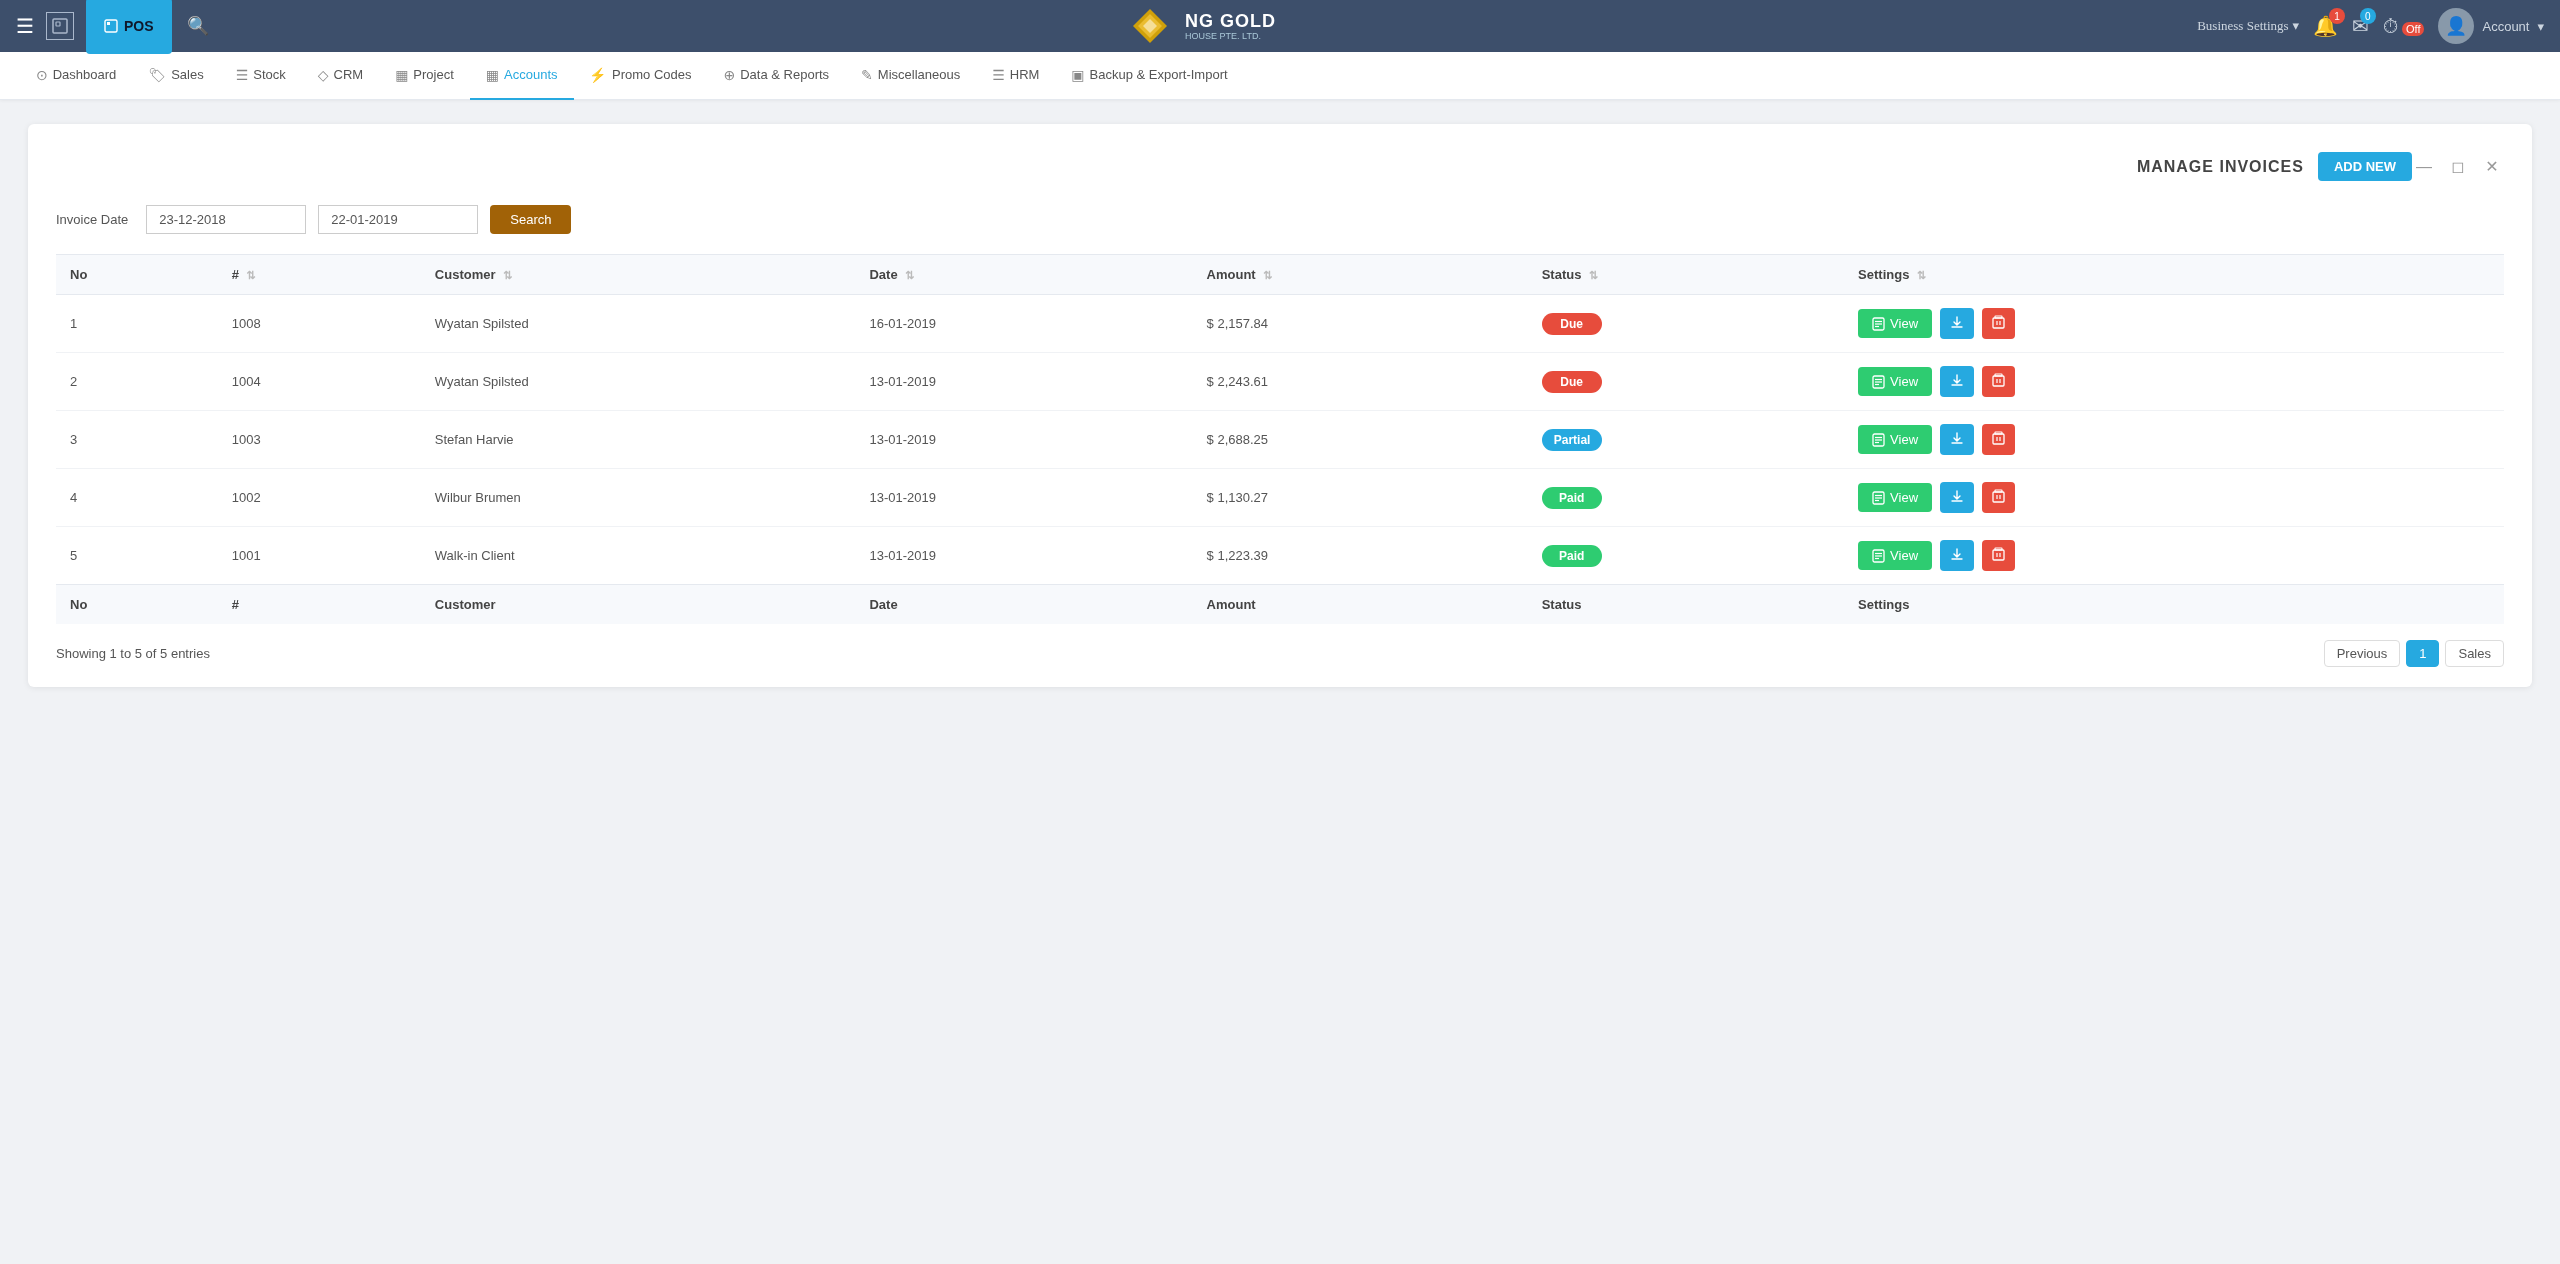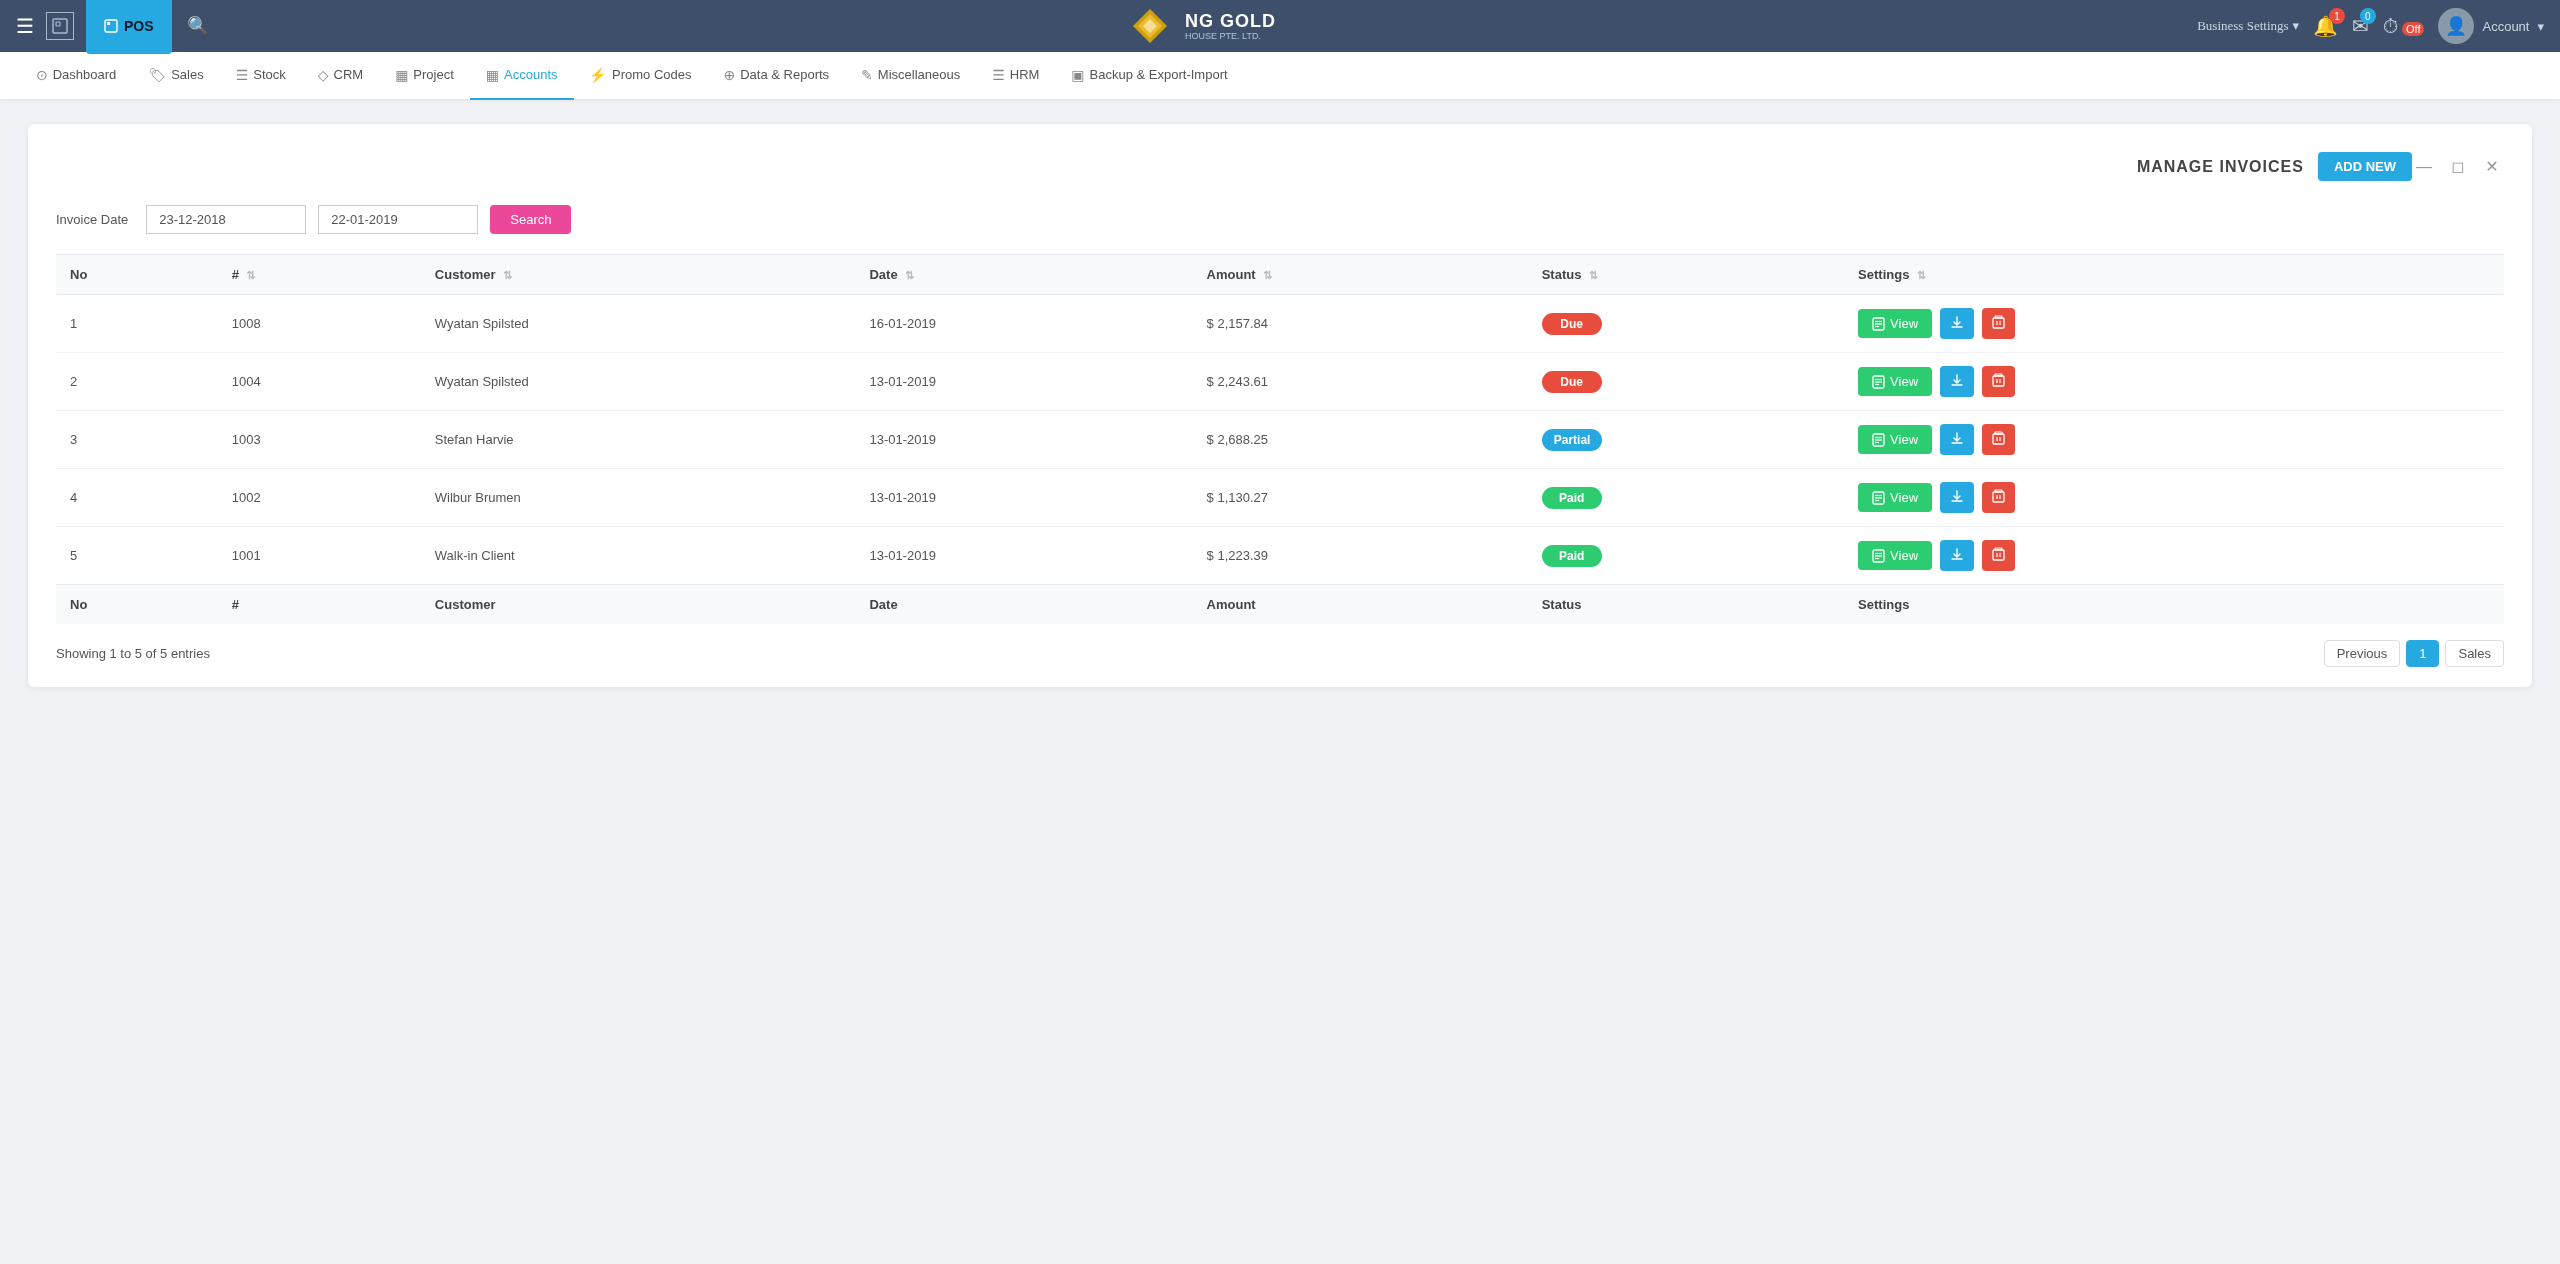--- a/index.html
+++ b/index.html
@@ -118,21 +118,21 @@
       display: flex; align-items: center; gap: 12px;
       margin-bottom: 20px;
     }
     .filter-label { font-size: 13px; color: #555; margin-right: 6px; }
     .date-input {
       border: 1px solid #ccc; border-radius: 0;
       padding: 6px 12px; font-size: 13px; color: #555;
       width: 160px; outline: none;
     }
     .search-btn {
-      background: #ec4899; color: #fff; border: none;
+      background: #a16207; color: #fff; border: none;
       padding: 7px 20px; border-radius: 4px;
       font-size: 13px; cursor: pointer;
     }
 
     
     .show-entries-row {
       display: flex; align-items: center; justify-content: space-between;
       margin-bottom: 14px;
     }
     .show-entries-left { display: flex; align-items: center; gap: 8px; font-size: 13px; color: #555; }

